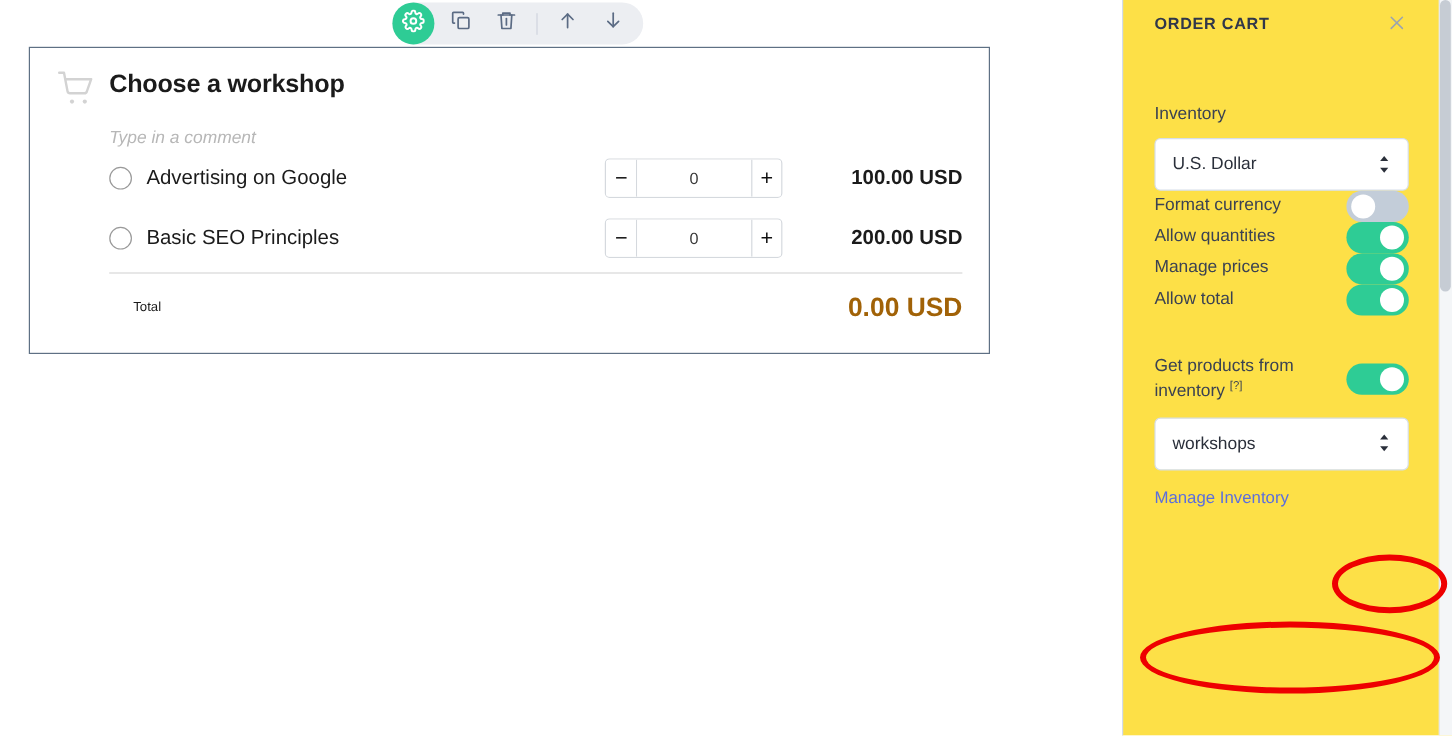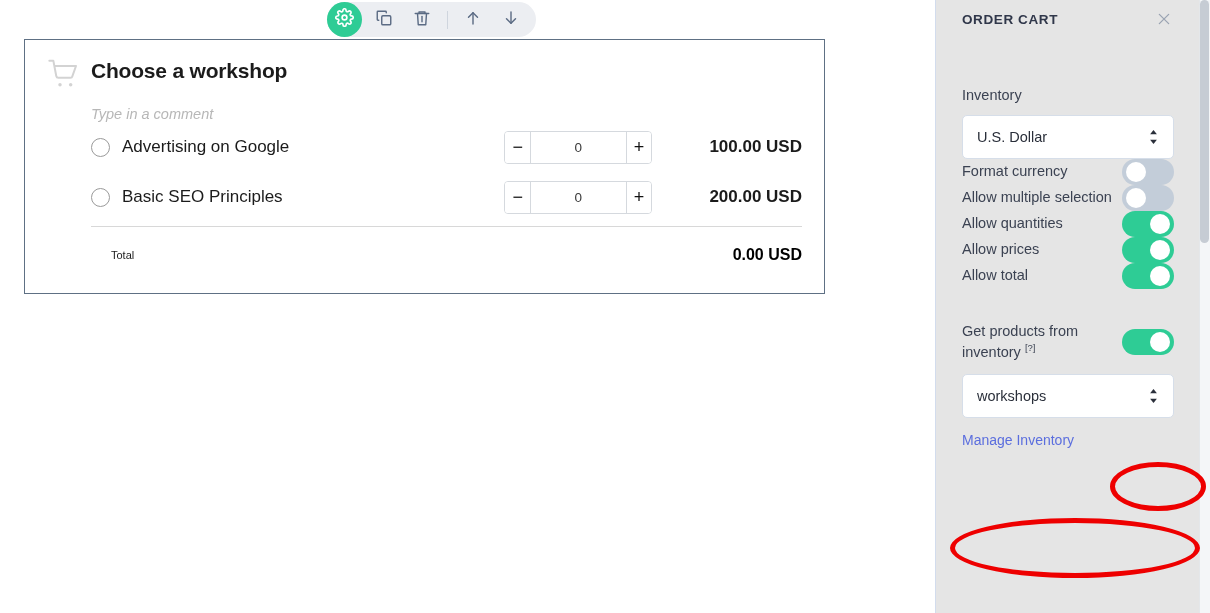--- a/index.html
+++ b/index.html
@@ -176,33 +176,33 @@
     align-items: center;
     height: 56px;
     padding-left: 20px;
   }
   .total-label {
     font-size: 11px;
     color: #1b1b1b;
     flex: 1 1 auto;
   }
   .total-value {
-    font-size: 16px;
+    font-size: 22px;
     font-weight: bold;
-    color: #000000;
+    color: #a16207;
     white-space: nowrap;
   }
   .card-foot { height: 10px; }
 
   
   .sidebar {
     position: absolute;
     right: 0; top: 0;
     width: 275px; height: 613px;
-    background: #e5e5e5;
+    background: #fde047;
     border-left: 1px solid #d2dced;
   }
   .sb-scroll {
     position: absolute;
     inset: 0 11px 0 0;
     padding: 0 25px 0 26px;
     overflow: hidden;
   }
   .sb-track {
     position: absolute;
@@ -464,38 +464,32 @@
 
       
       <div class="toggle-row">
         <div class="toggle-label">Format currency</div>
         <div class="switch">
             <span class="knob"></span>
           </div>
       </div>
 
       
-      <div class="toggle-row">
-        <div class="toggle-label">Allow multiple selection</div>
-        <div class="switch">
-            <span class="knob"></span>
-          </div>
-      </div>
 
       
       <div class="toggle-row">
         <div class="toggle-label">Allow quantities</div>
         <div class="switch on">
             <span class="knob"></span>
           </div>
       </div>
 
       
       <div class="toggle-row">
-        <div class="toggle-label">Allow prices</div>
+        <div class="toggle-label">Manage prices</div>
         <div class="switch on">
             <span class="knob"></span>
           </div>
       </div>
 
       
       <div class="toggle-row">
         <div class="toggle-label">Allow total</div>
         <div class="switch on">
             <span class="knob"></span>

